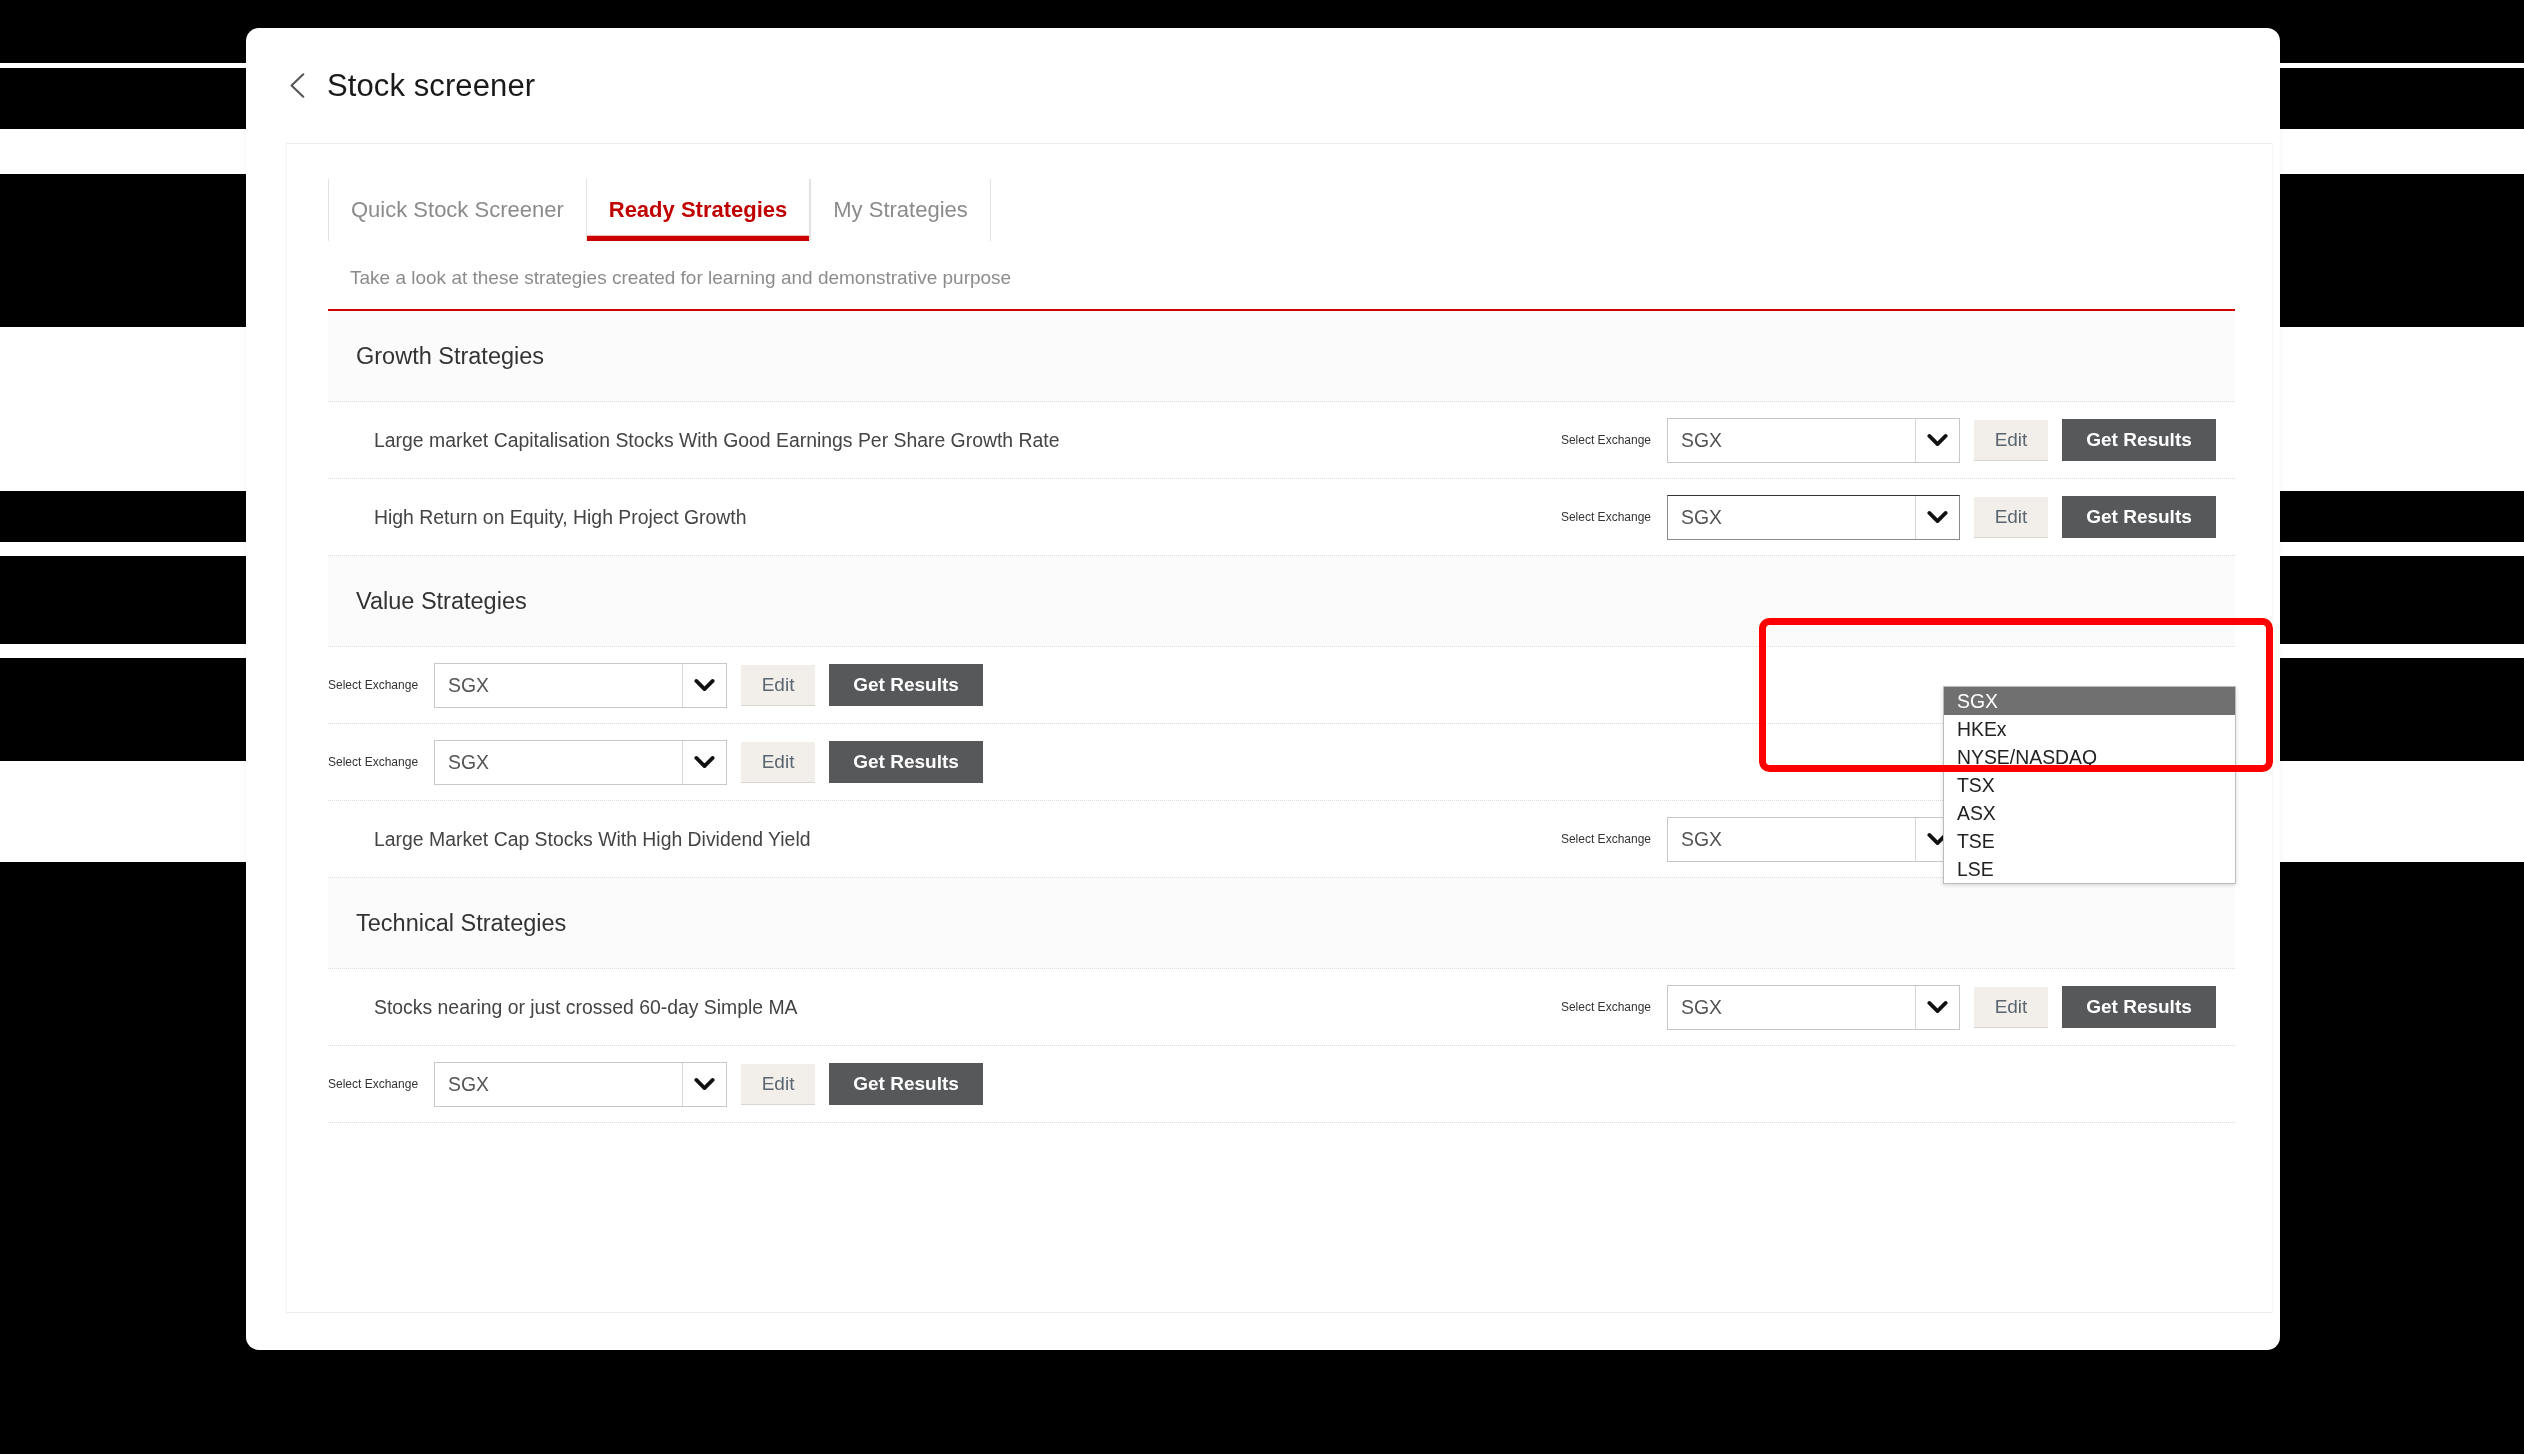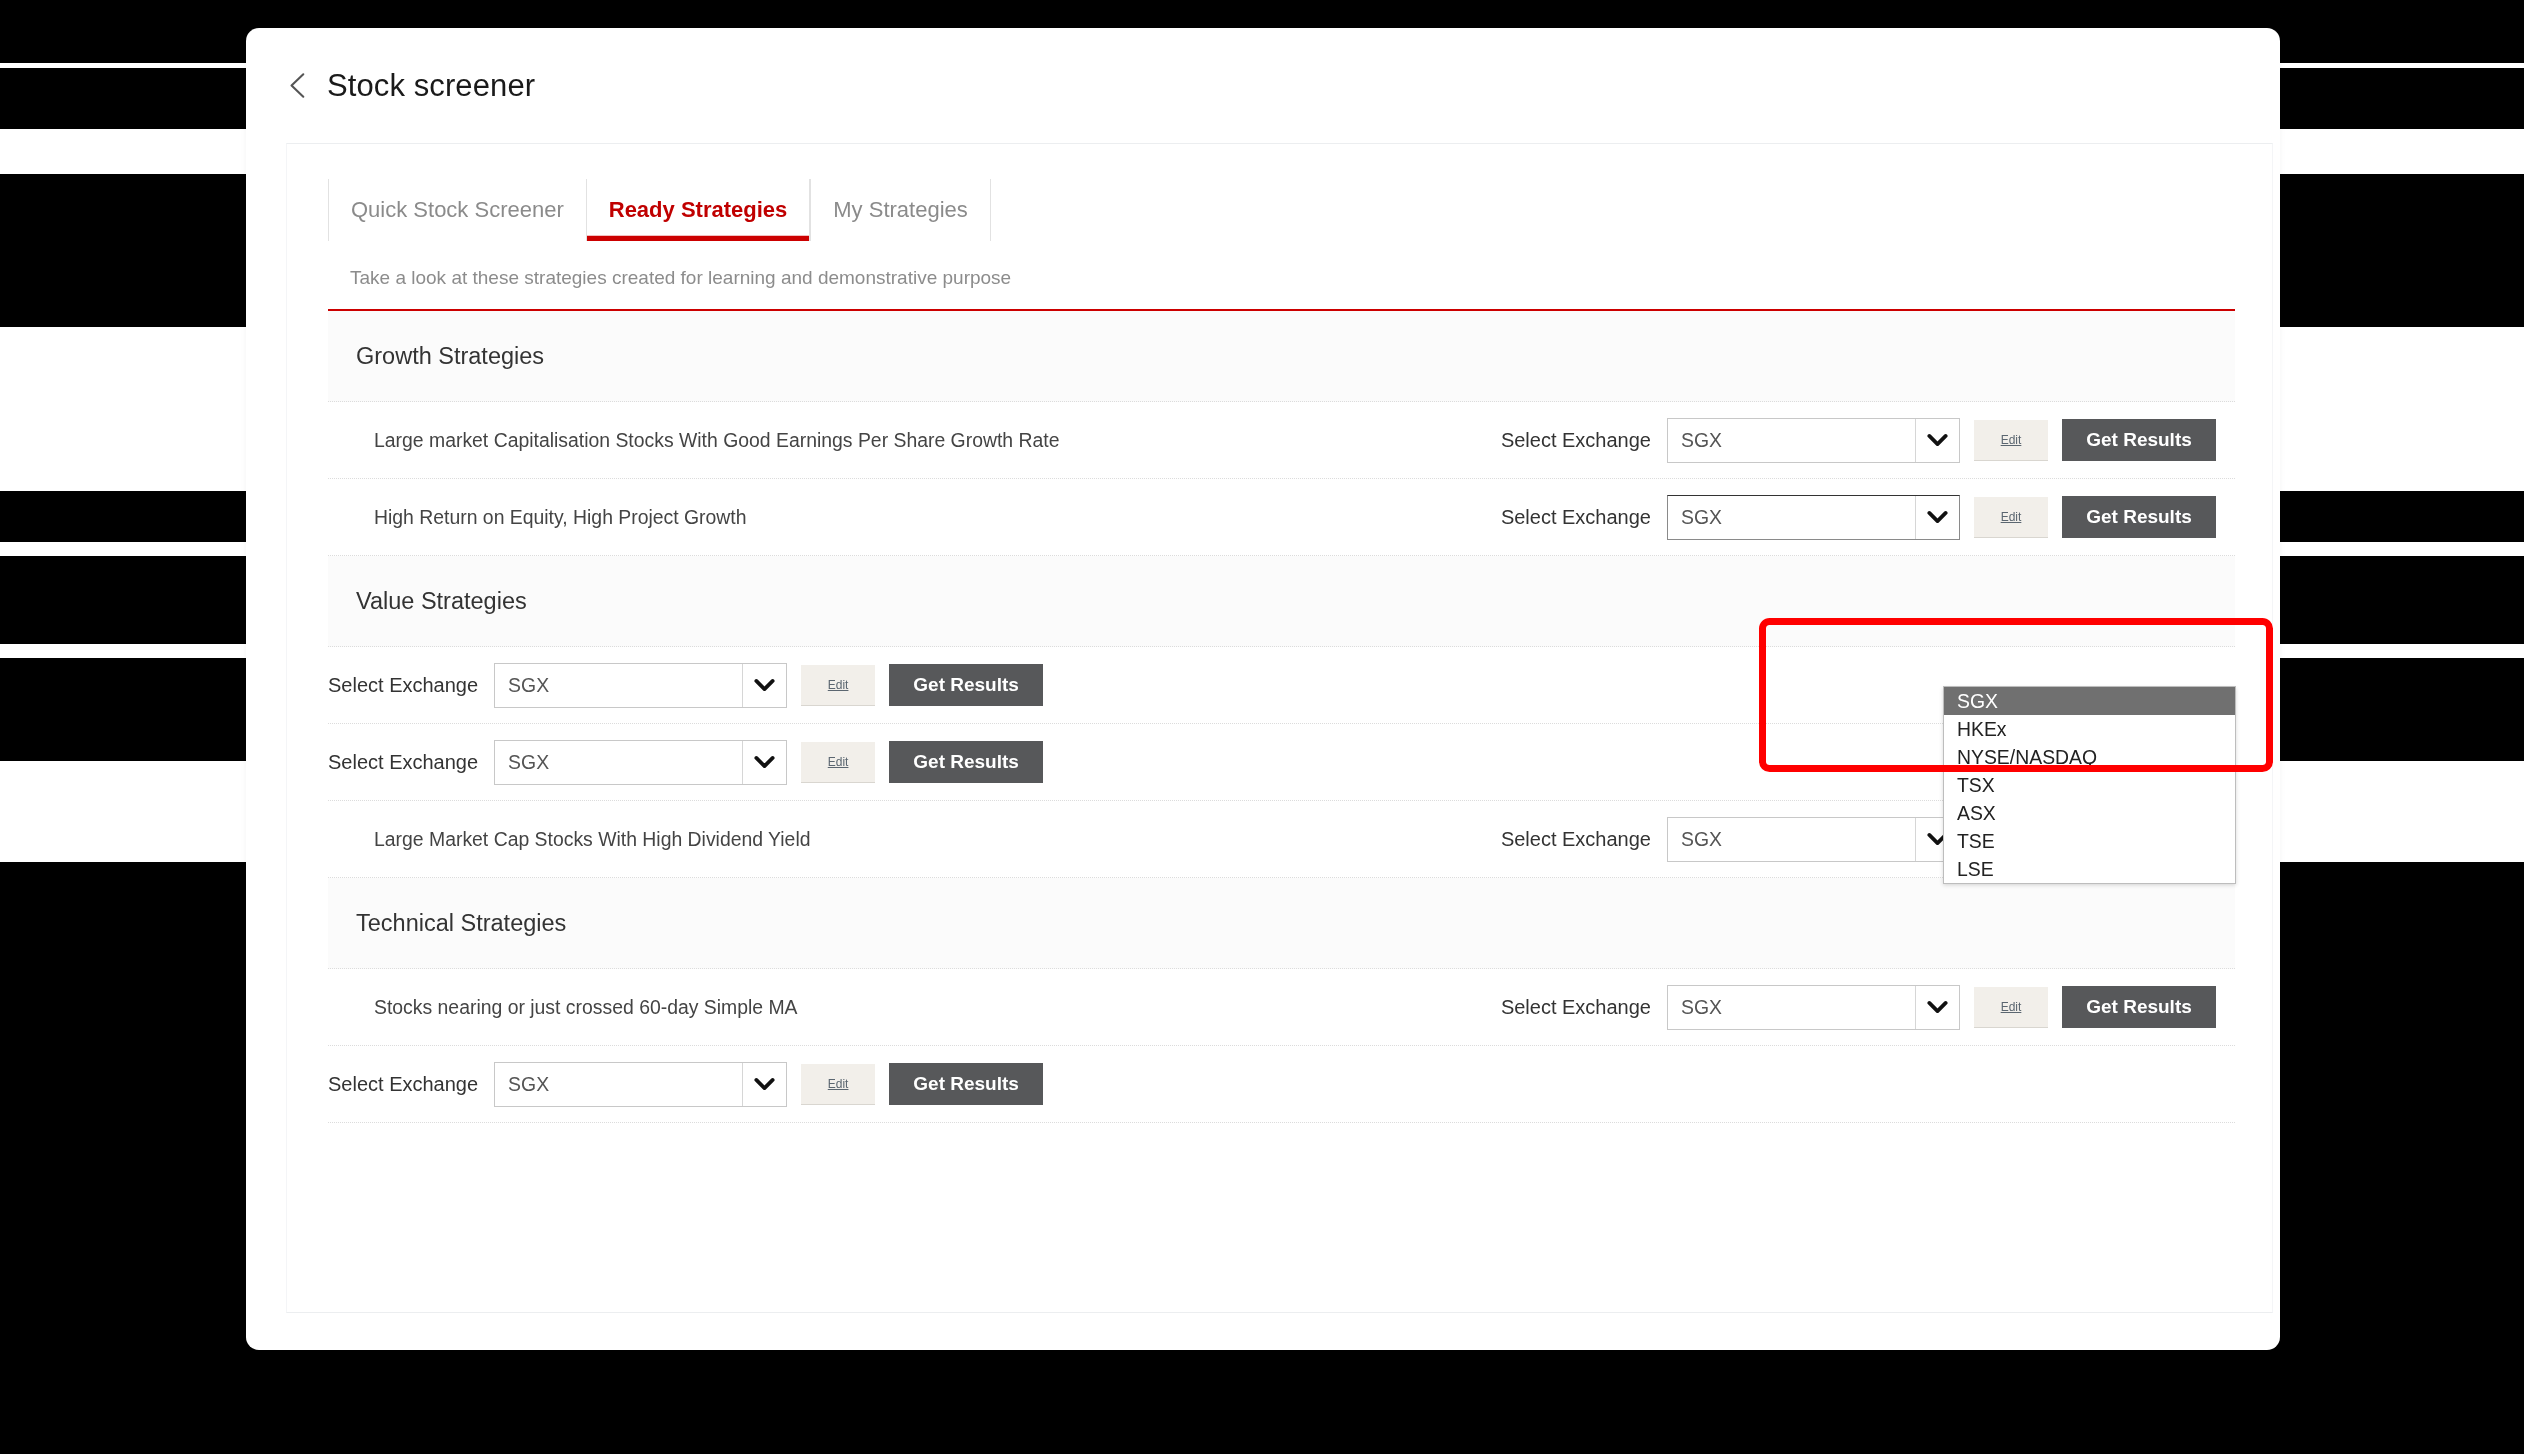--- a/index.html
+++ b/index.html
@@ -150,21 +150,21 @@
     color: #444444;
     white-space: nowrap;
     flex: 1;
   }
   .row-controls {
     display: flex;
     align-items: center;
     margin-right: 19px;
   }
   .exchange-label {
-    font-size: 20px;
+    font-size: 12px;
     color: #333333;
     margin-right: 16px;
     white-space: nowrap;
   }
 
   
   .select {
     width: 293px;
     height: 45px;
     border: 1.2px solid #c8c8c8;
@@ -193,25 +193,25 @@
   .select.open { border-color: #8a8a8a; border-top-color: #333; }
 
   
   .btn-edit {
     margin-left: 14px;
     width: 74px;
     height: 41px;
     background: #f2efea;
     border: none;
     border-bottom: 1.8px solid #d9d6d0;
-    font-size: 12px;
+    font-size: 19px;
     color: #5b6670;
     font-family: "Liberation Sans", sans-serif;
     cursor: pointer;
-    display: flex; align-items: center; justify-content: center; text-decoration: underline;
+    display: flex; align-items: center; justify-content: center;
   }
   .btn-results {
     margin-left: 14px;
     width: 154px;
     height: 42px;
     background: #57585a;
     border: none;
     font-size: 19px;
     color: #ffffff;
     font-weight: 600;

